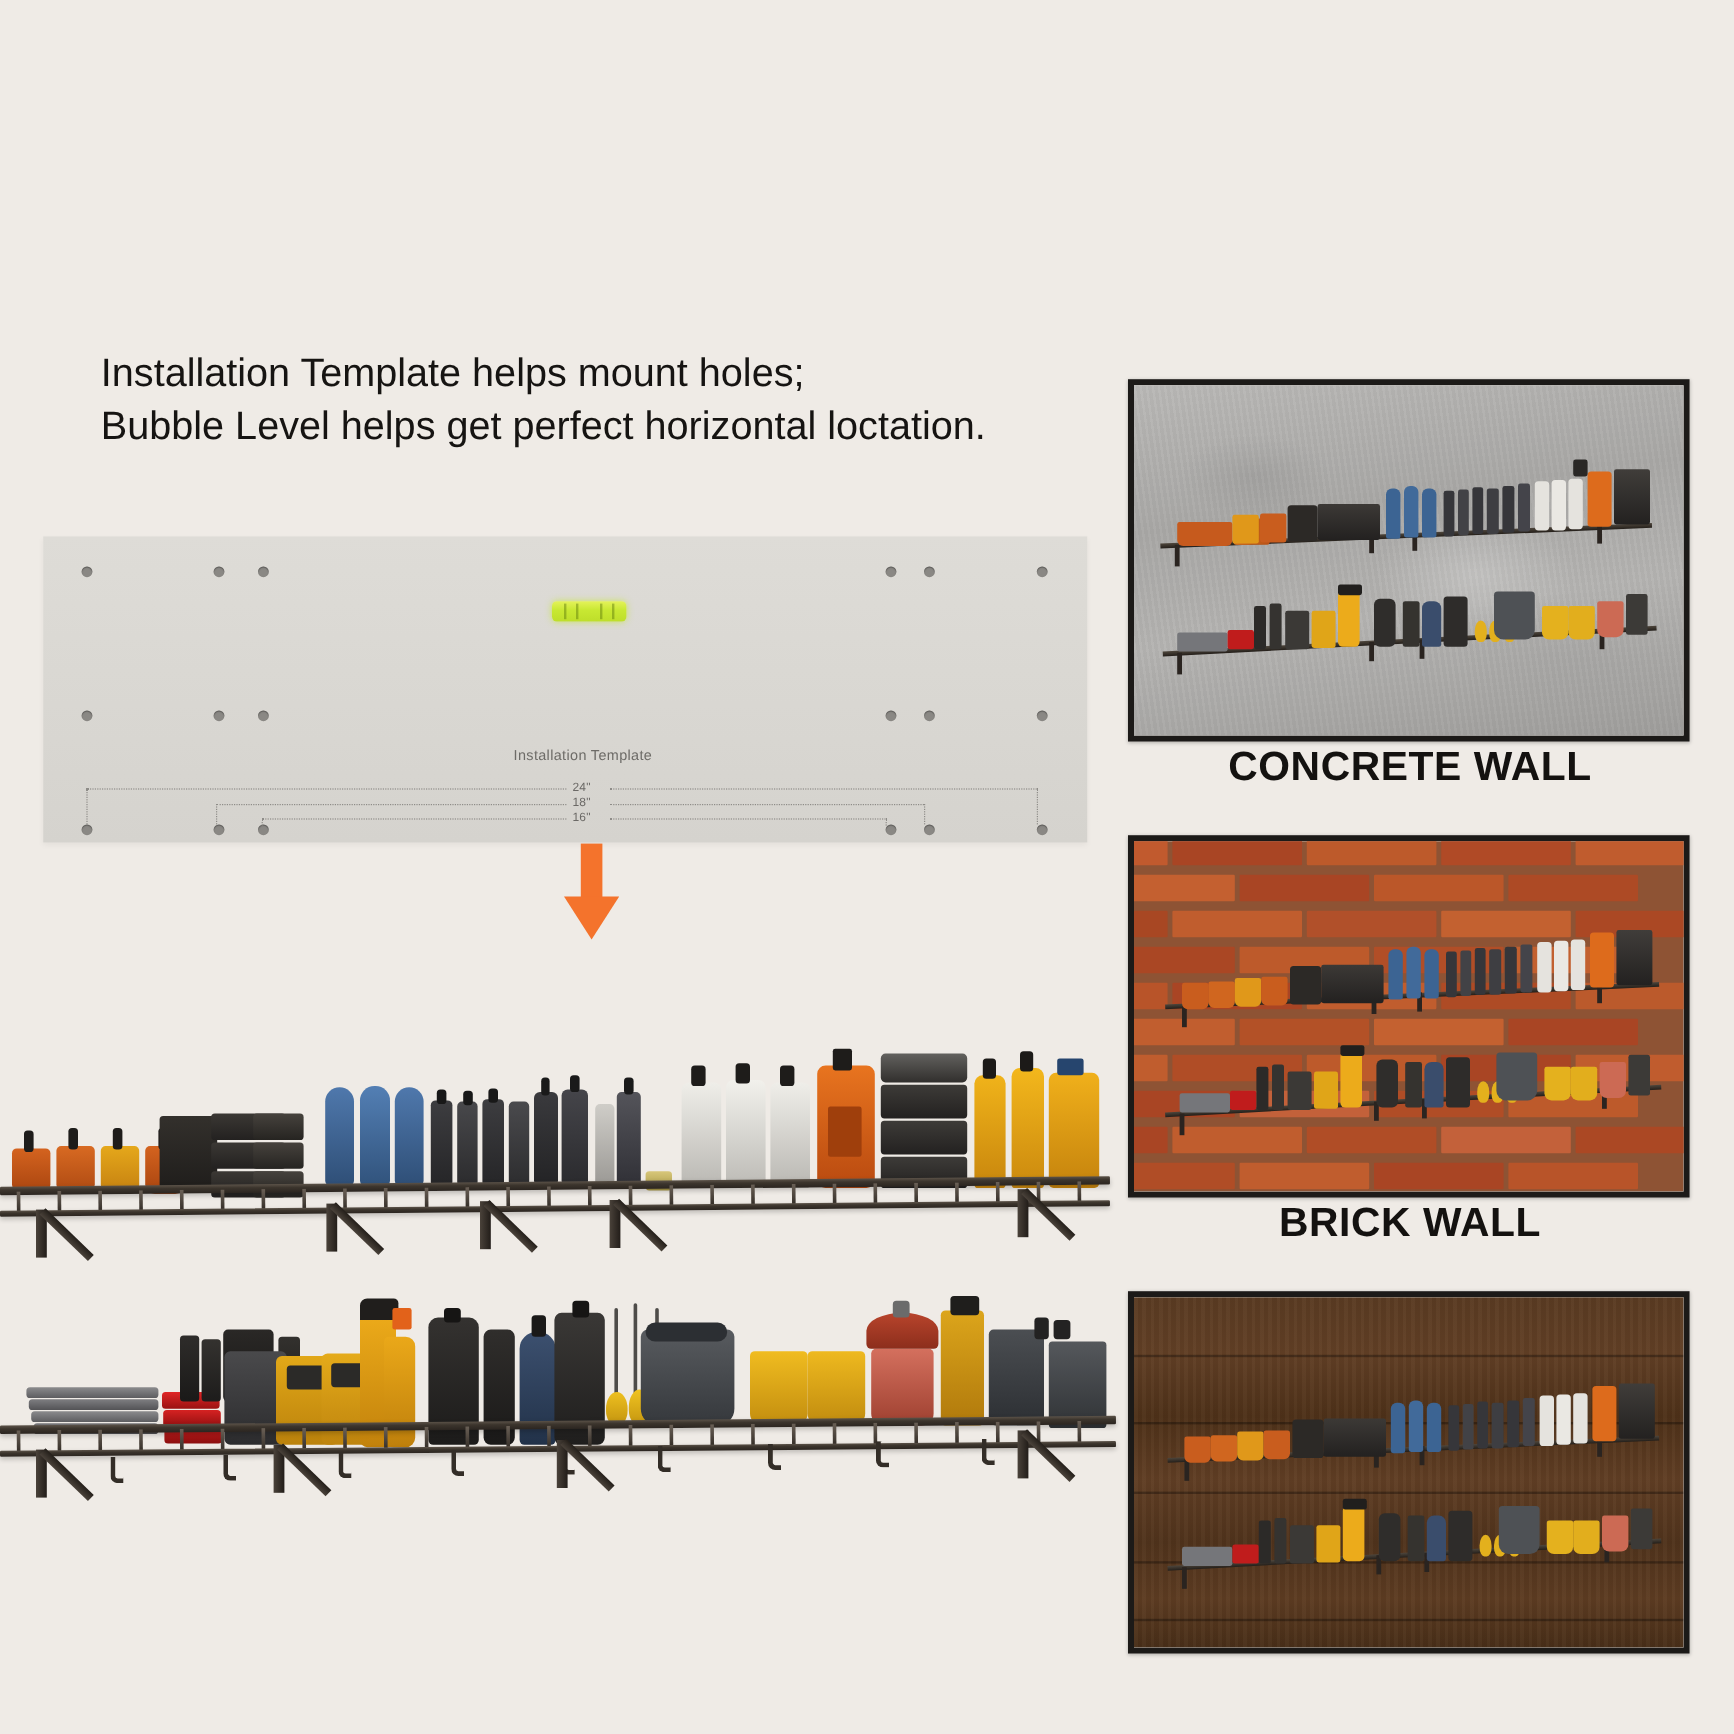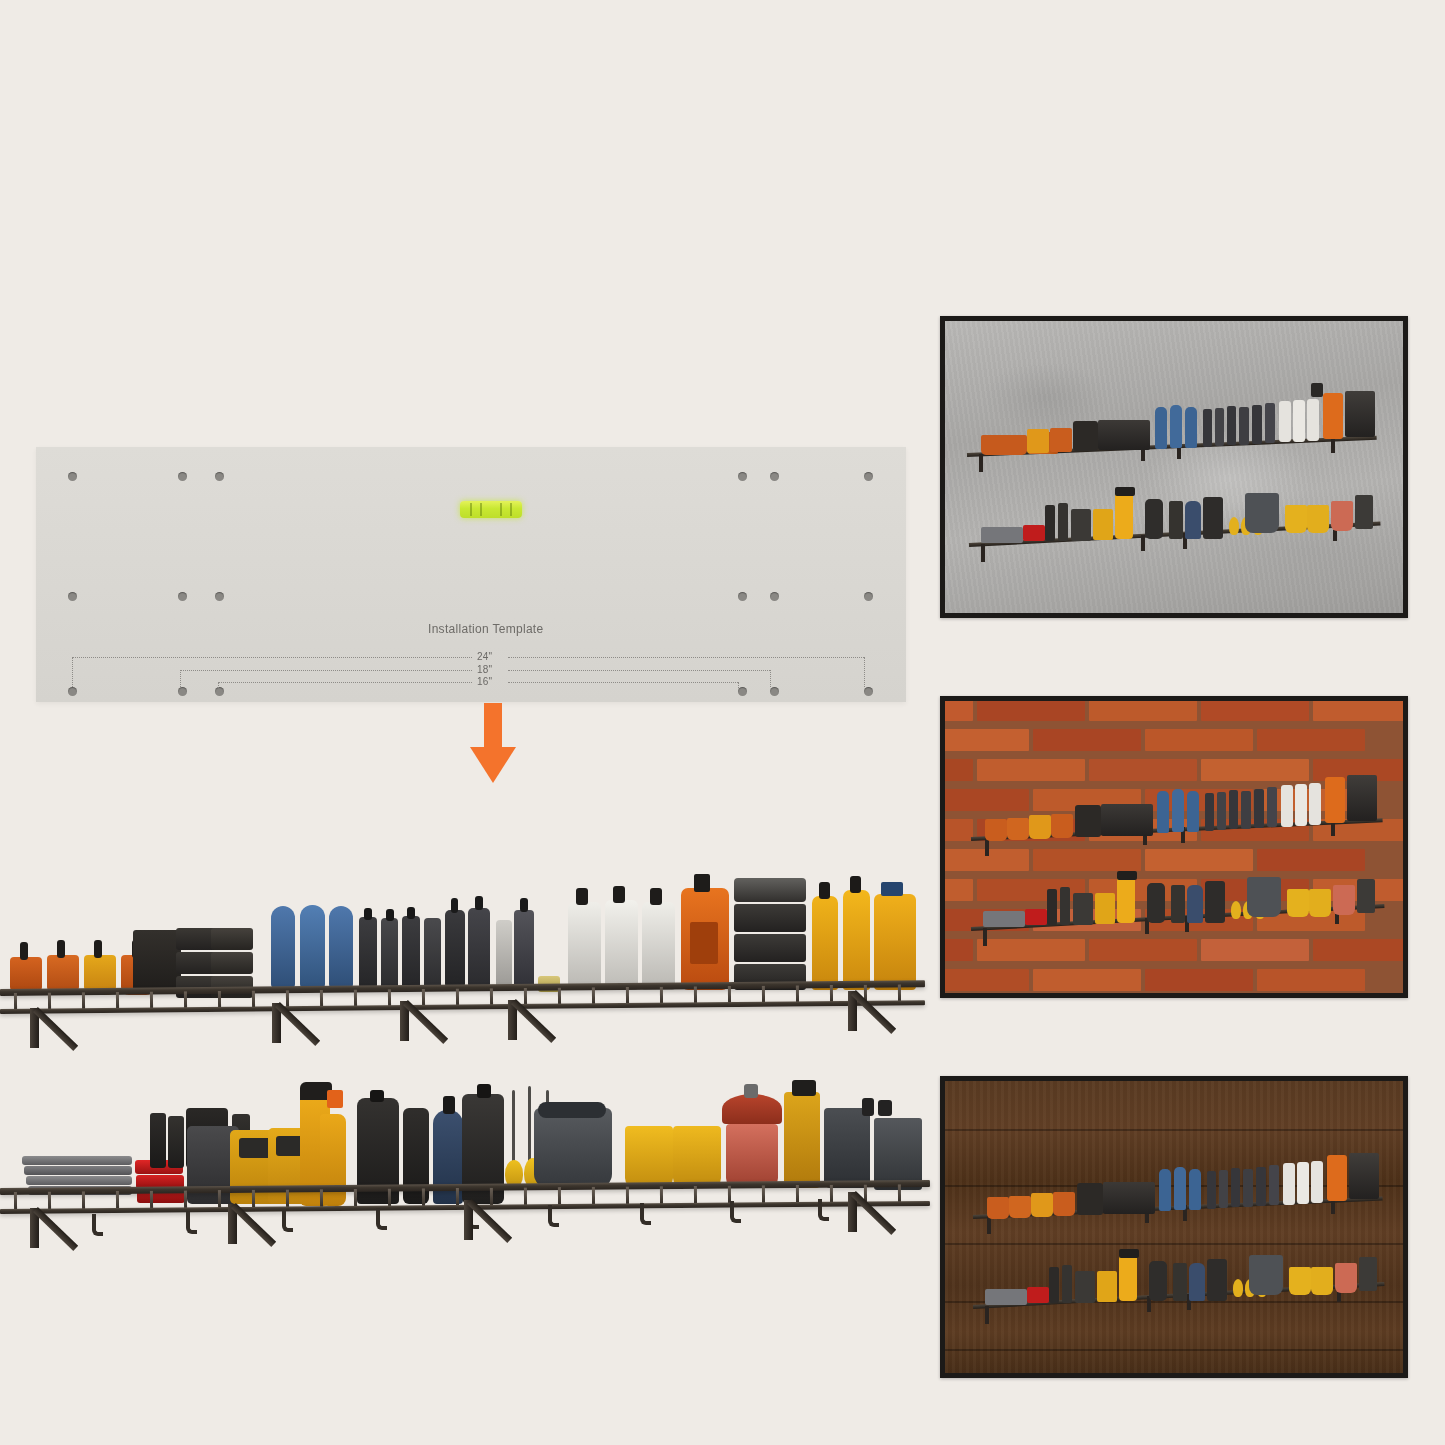--- a/index.html
+++ b/index.html
@@ -137,20 +137,22 @@
     background:linear-gradient(180deg,#4e463c,#241f1a);}
   .mini-brk{position:absolute;width:4px;background:#2a2420;}
   .mini-item{position:absolute;border-radius:2px;}
 </style>
 </head>
 <body>
 
 <div id="stage">
 
 
+  <div class="subtitle">Installation Template helps mount holes;
+Bubble Level helps get perfect horizontal loctation.</div>
 
   <div class="tpl-wrap">
     <div class="tpl-panel"></div>
   </div>
 
   <div class="hole" style="left:68px;top:472px;"></div>
   <div class="hole" style="left:178px;top:472px;"></div>
   <div class="hole" style="left:215px;top:472px;"></div>
   <div class="hole" style="left:738px;top:472px;"></div>
   <div class="hole" style="left:770px;top:472px;"></div>
@@ -486,20 +488,21 @@
     <div class="mini-item" style="left:258px;top:176px;width:20px;height:42px;background:#2e2c2a;border-radius:3px;"></div>
     <div class="mini-item" style="left:284px;top:196px;width:10px;height:18px;background:#e3b01d;border-radius:50% 50% 40% 40%;"></div>
     <div class="mini-item" style="left:296px;top:196px;width:10px;height:18px;background:#e3b01d;border-radius:50% 50% 40% 40%;"></div>
     <div class="mini-item" style="left:308px;top:196px;width:10px;height:18px;background:#e3b01d;border-radius:50% 50% 40% 40%;"></div>
     <div class="mini-item" style="left:300px;top:172px;width:34px;height:40px;background:#4e5155;border-radius:3px 3px 8px 8px;"></div>
     <div class="mini-item" style="left:340px;top:184px;width:22px;height:28px;background:#e4b11e;border-radius:2px 2px 6px 6px;"></div>
     <div class="mini-item" style="left:362px;top:184px;width:22px;height:28px;background:#e2ae1d;border-radius:2px 2px 6px 6px;"></div>
     <div class="mini-item" style="left:386px;top:180px;width:22px;height:30px;background:#cc6a54;border-radius:2px 2px 6px 6px;"></div>
     <div class="mini-item" style="left:410px;top:174px;width:18px;height:34px;background:#3c3a37;"></div>
   </div>
+  <div class="card-caption" style="left:940px;top:620px;">CONCRETE WALL</div>
 
   <div class="card" style="left:940px;top:696px;width:458px;height:292px;">
     <div class="wall-brick">
       <div class="brick-row" style="top:-4px;">
         <div class="brick" style="left:0;width:108px;background:#c15a2e;"></div>
         <div class="brick" style="left:112px;width:108px;background:#a94524;"></div>
         <div class="brick" style="left:224px;width:108px;background:#bd5a2b;"></div>
         <div class="brick" style="left:336px;width:108px;background:#b04a26;"></div>
         <div class="brick" style="left:448px;width:108px;background:#c05c2e;"></div>
       </div>
@@ -613,20 +616,21 @@
     <div class="mini-item" style="left:260px;top:180px;width:20px;height:42px;background:#2e2c2a;border-radius:3px;"></div>
     <div class="mini-item" style="left:286px;top:200px;width:10px;height:18px;background:#e3b01d;border-radius:50% 50% 40% 40%;"></div>
     <div class="mini-item" style="left:298px;top:200px;width:10px;height:18px;background:#e3b01d;border-radius:50% 50% 40% 40%;"></div>
     <div class="mini-item" style="left:310px;top:200px;width:10px;height:18px;background:#e3b01d;border-radius:50% 50% 40% 40%;"></div>
     <div class="mini-item" style="left:302px;top:176px;width:34px;height:40px;background:#4e5155;border-radius:3px 3px 8px 8px;"></div>
     <div class="mini-item" style="left:342px;top:188px;width:22px;height:28px;background:#e4b11e;border-radius:2px 2px 6px 6px;"></div>
     <div class="mini-item" style="left:364px;top:188px;width:22px;height:28px;background:#e2ae1d;border-radius:2px 2px 6px 6px;"></div>
     <div class="mini-item" style="left:388px;top:184px;width:22px;height:30px;background:#cc6a54;border-radius:2px 2px 6px 6px;"></div>
     <div class="mini-item" style="left:412px;top:178px;width:18px;height:34px;background:#3c3a37;"></div>
   </div>
+  <div class="card-caption" style="left:940px;top:1000px;">BRICK WALL</div>
 
   <div class="card" style="left:940px;top:1076px;width:458px;height:292px;">
     <div class="wall-wood">
       <div class="wood-seam" style="top:48px;"></div>
       <div class="wood-seam" style="top:104px;"></div>
       <div class="wood-seam" style="top:162px;"></div>
       <div class="wood-seam" style="top:220px;"></div>
       <div class="wood-seam" style="top:268px;"></div>
     </div>
 

